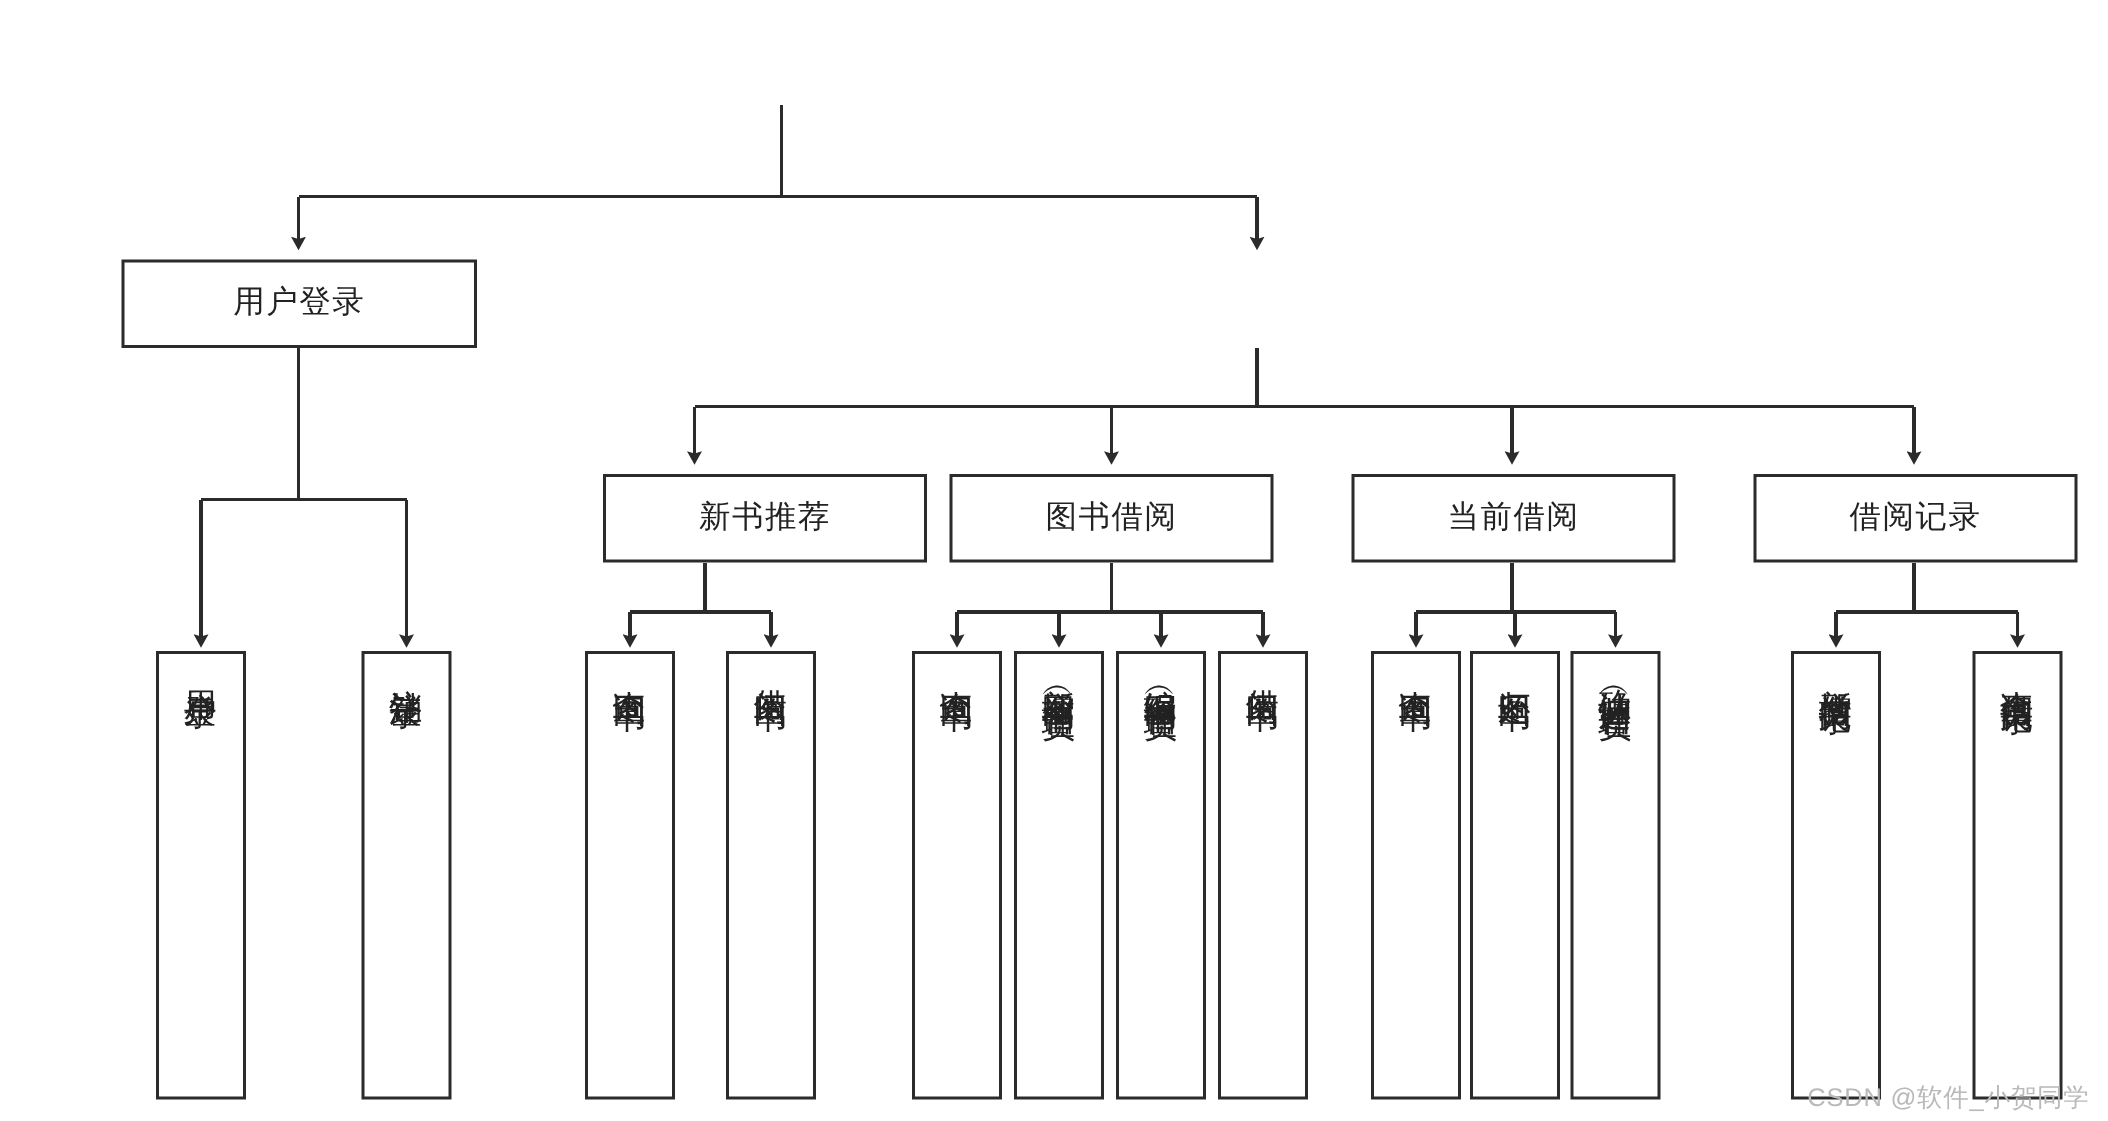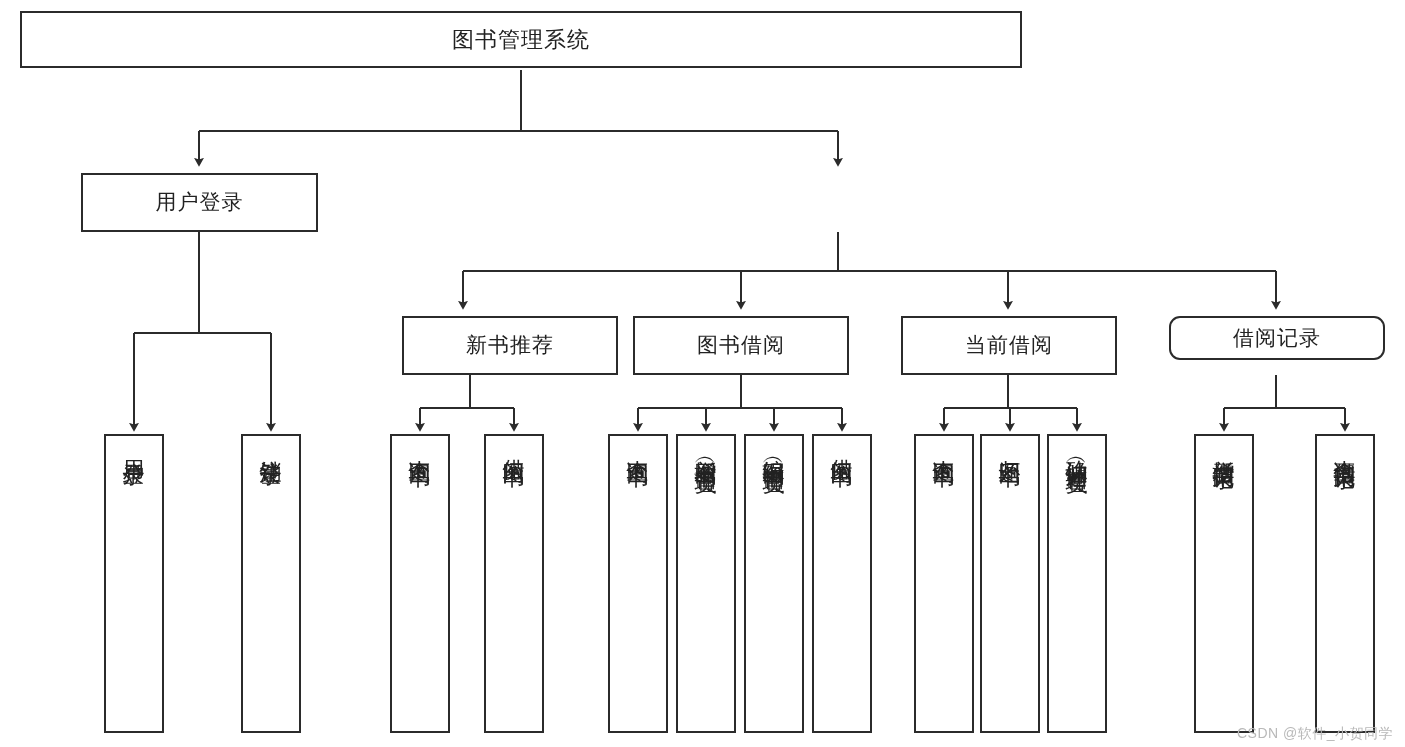--- a/index.html
+++ b/index.html
@@ -63,21 +63,21 @@
     white-space: nowrap;
     max-height: 280px;
   }
   .node.vert.tall .label {
     max-height: 292px;
   }
   #watermark {
     position: absolute;
     right: 12px;
     bottom: 4px;
-    font-size: 14px;
+    font-size: 17px;
     color: #b9b9b9;
     letter-spacing: 0.5px;
     white-space: nowrap;
   }
 </style>
 </head>
 <body>
 
 <div id="diagram-root">
 
@@ -124,38 +124,35 @@
       <path d="M1010,408 L1010,427" marker-end="url(#arrow)"></path>
       <path d="M1077,408 L1077,427" marker-end="url(#arrow)"></path>
 
       <path d="M1276,375 L1276,408"></path>
       <path d="M1224,408 L1345,408"></path>
       <path d="M1224,408 L1224,427" marker-end="url(#arrow)"></path>
       <path d="M1345,408 L1345,427" marker-end="url(#arrow)"></path>
     </g>
   </svg>
 
-  <div class="node root horiz" style="left:20px; top:11px; width:1002px; height:57px;">
-    <span class="label">图书管理系统</span>
-  </div>
 
   <div class="node horiz" style="left:81px; top:173px; width:237px; height:59px;">
     <span class="label">用户登录</span>
   </div>
 
   <div class="node horiz" style="left:362px; top:316px; width:216px; height:59px;margin-left:40px;">
     <span class="label">新书推荐</span>
   </div>
   <div class="node horiz" style="left:633px; top:316px; width:216px; height:59px;">
     <span class="label">图书借阅</span>
   </div>
   <div class="node horiz" style="left:901px; top:316px; width:216px; height:59px;">
     <span class="label">当前借阅</span>
   </div>
-  <div class="node horiz" style="left:1169px; top:316px; width:216px; height:44px;border-radius:11px;">
+  <div class="node horiz" style="left:1169px; top:316px; width:216px; height:59px;">
     <span class="label">借阅记录</span>
   </div>
 
   <div class="node vert" style="left:104px; top:434px; width:60px; height:299px;">
     <span class="label">用户登录</span>
   </div>
   <div class="node vert" style="left:241px; top:434px; width:60px; height:299px;">
     <span class="label">注销登录</span>
   </div>
 

